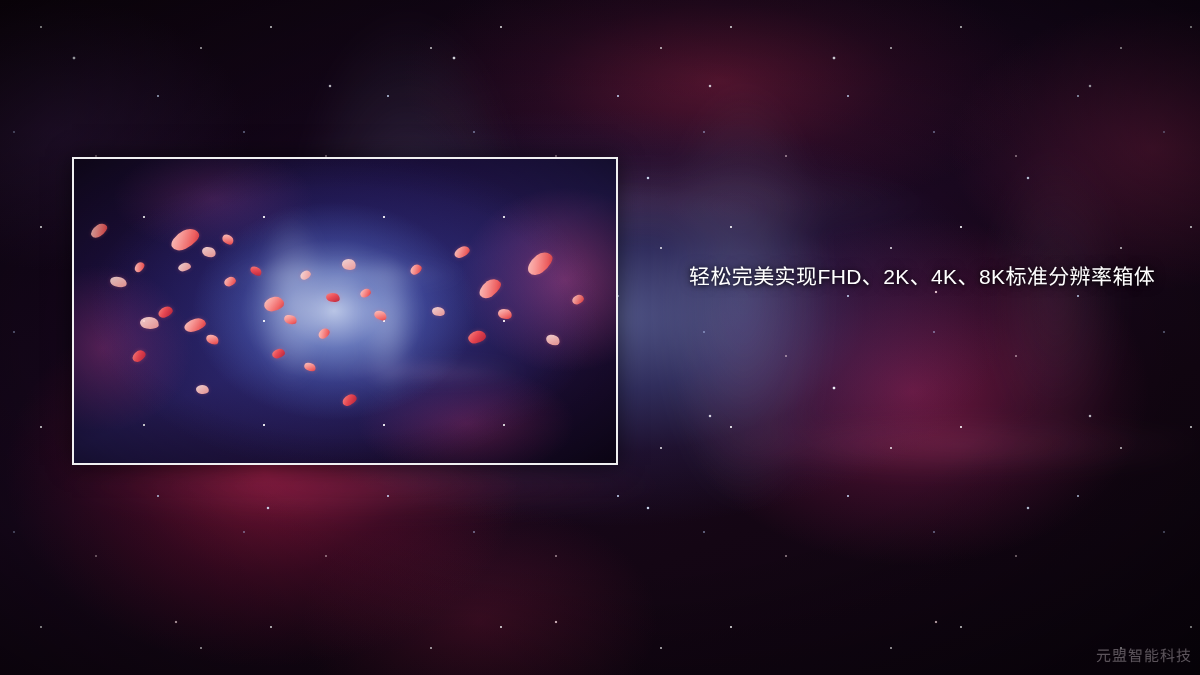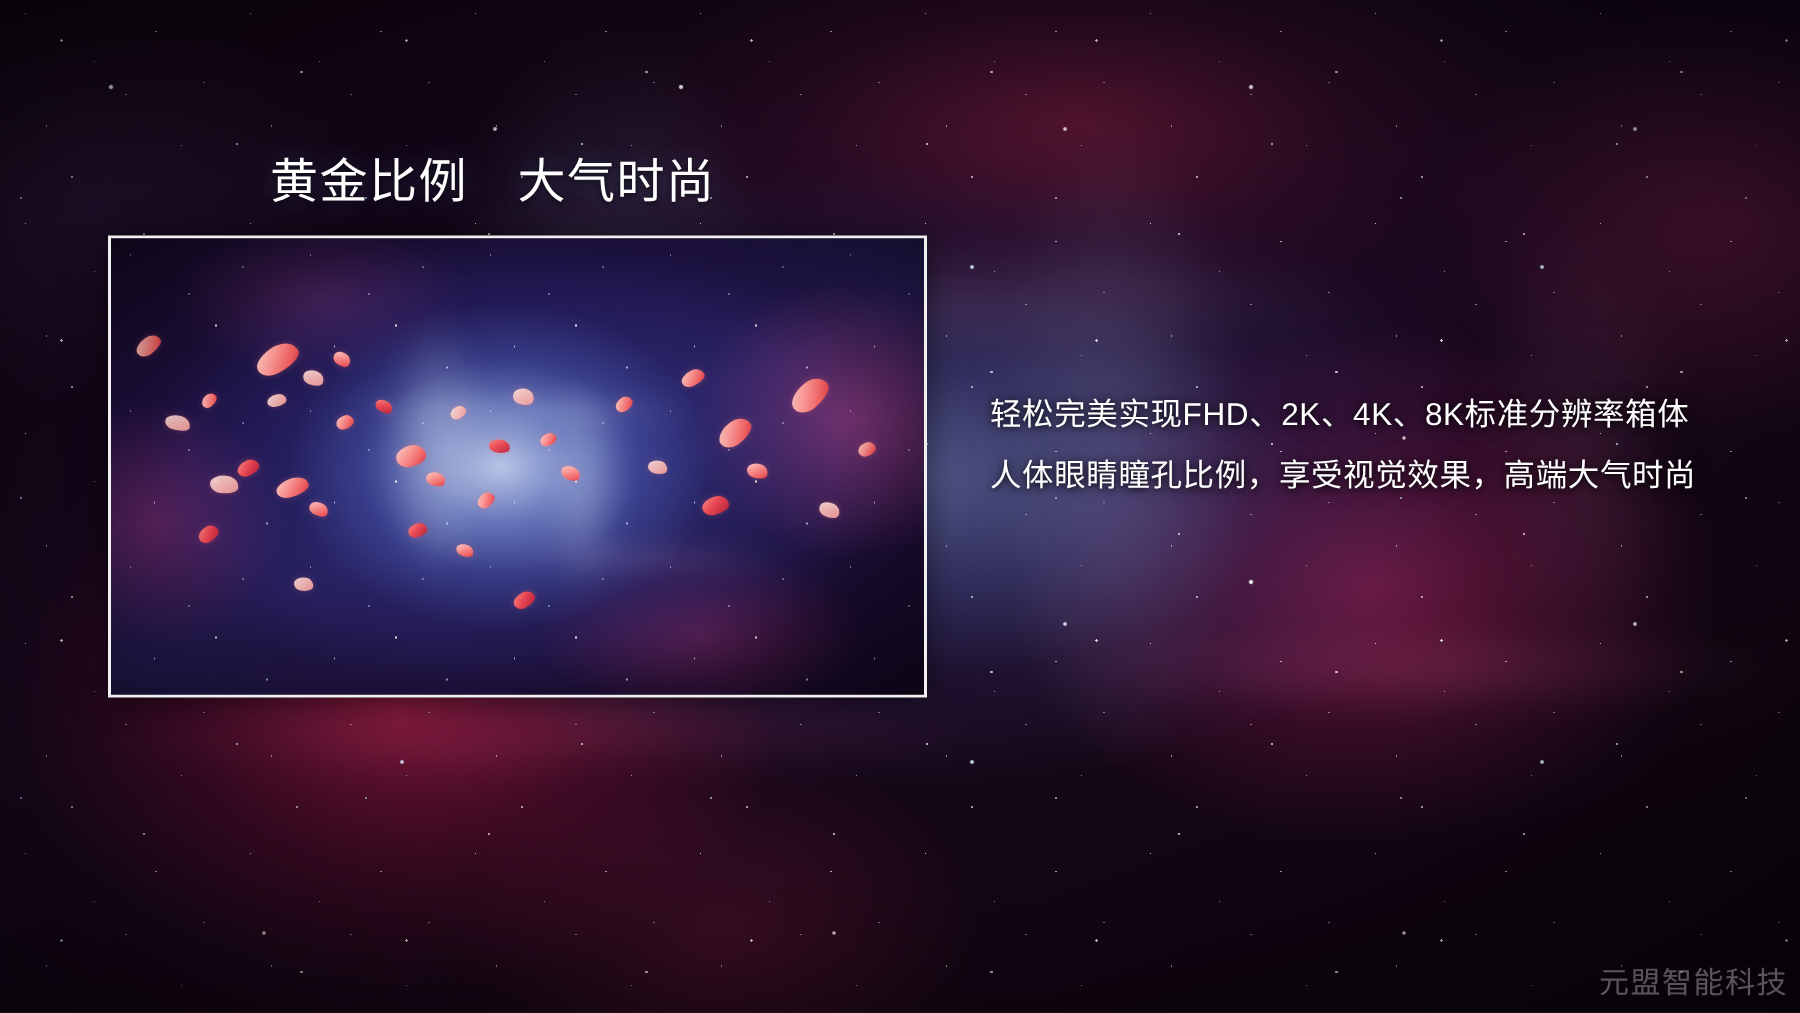--- a/index.html
+++ b/index.html
@@ -222,58 +222,57 @@
     background: linear-gradient(135deg, #ffe6e2 0%, #ffc3bc 45%, #f79a94 100%);
     opacity: 0.9;
   }
   .petal.deep {
     background: linear-gradient(140deg, #ff8d85 0%, #ef4a52 45%, #b81f36 100%);
   }
 
   
   #body-text {
     position: absolute;
-    left: 660px;
+    left: 689px;
     top: 256px;
     width: 500px;
   }
   .body-line {
     font-size: 21px;
     line-height: 41px;
     color: #ffffff;
     letter-spacing: 0.4px;
     white-space: pre;
     text-shadow: 0 1px 4px rgba(0,0,0,0.80), 0 0 12px rgba(0,0,0,0.55);
   }
 
   
   #watermark {
     position: absolute;
     right: 8px;
     bottom: 9px;
-    font-size: 20px;
+    font-size: 15px;
     line-height: 20px;
     letter-spacing: 1px;
     color: rgba(168,160,166,0.52);
     white-space: pre;
   }
 </style>
 </head>
 <body>
 
 <div id="slide">
 
   <div class="bg-layer bg-base"></div>
   <div class="bg-layer bg-wisps"></div>
   <div class="bg-layer stars-sm"></div>
   <div class="bg-layer stars-md"></div>
   <div class="bg-layer stars-lg"></div>
   <div class="bg-layer bg-vignette"></div>
 
-  <div id="title">黄金比例　大气时尚</div>
 
   <div id="photo-frame">
     <div class="photo-inner">
       <div class="photo-neb"></div>
       <div class="photo-wisp"></div>
       <div class="photo-stars"></div>
 
       <div class="petal" style="left:96px;  top:72px;  width:30px; height:17px; transform:rotate(-28deg);"></div>
       <div class="petal pale" style="left:128px; top:88px;  width:14px; height:10px; transform:rotate(22deg);"></div>
       <div class="petal pale" style="left:104px; top:104px; width:13px; height:8px;  transform:rotate(-12deg);"></div>
@@ -309,18 +308,17 @@
       <div class="petal" style="left:16px;  top:66px;  width:18px; height:11px; transform:rotate(-34deg);"></div>
       <div class="petal pale" style="left:122px; top:226px; width:13px; height:9px;  transform:rotate(10deg);"></div>
       <div class="petal deep" style="left:268px; top:236px; width:15px; height:10px; transform:rotate(-26deg);"></div>
 
       <div class="photo-vig"></div>
     </div>
   </div>
 
   <div id="body-text">
     <div class="body-line">轻松完美实现FHD、2K、4K、8K标准分辨率箱体</div>
-    <div class="body-line">人体眼睛瞳孔比例，享受视觉效果，高端大气时尚</div>
   </div>
 
   <div id="watermark">元盟智能科技</div>
 
 </div>
 
 </body></html>

